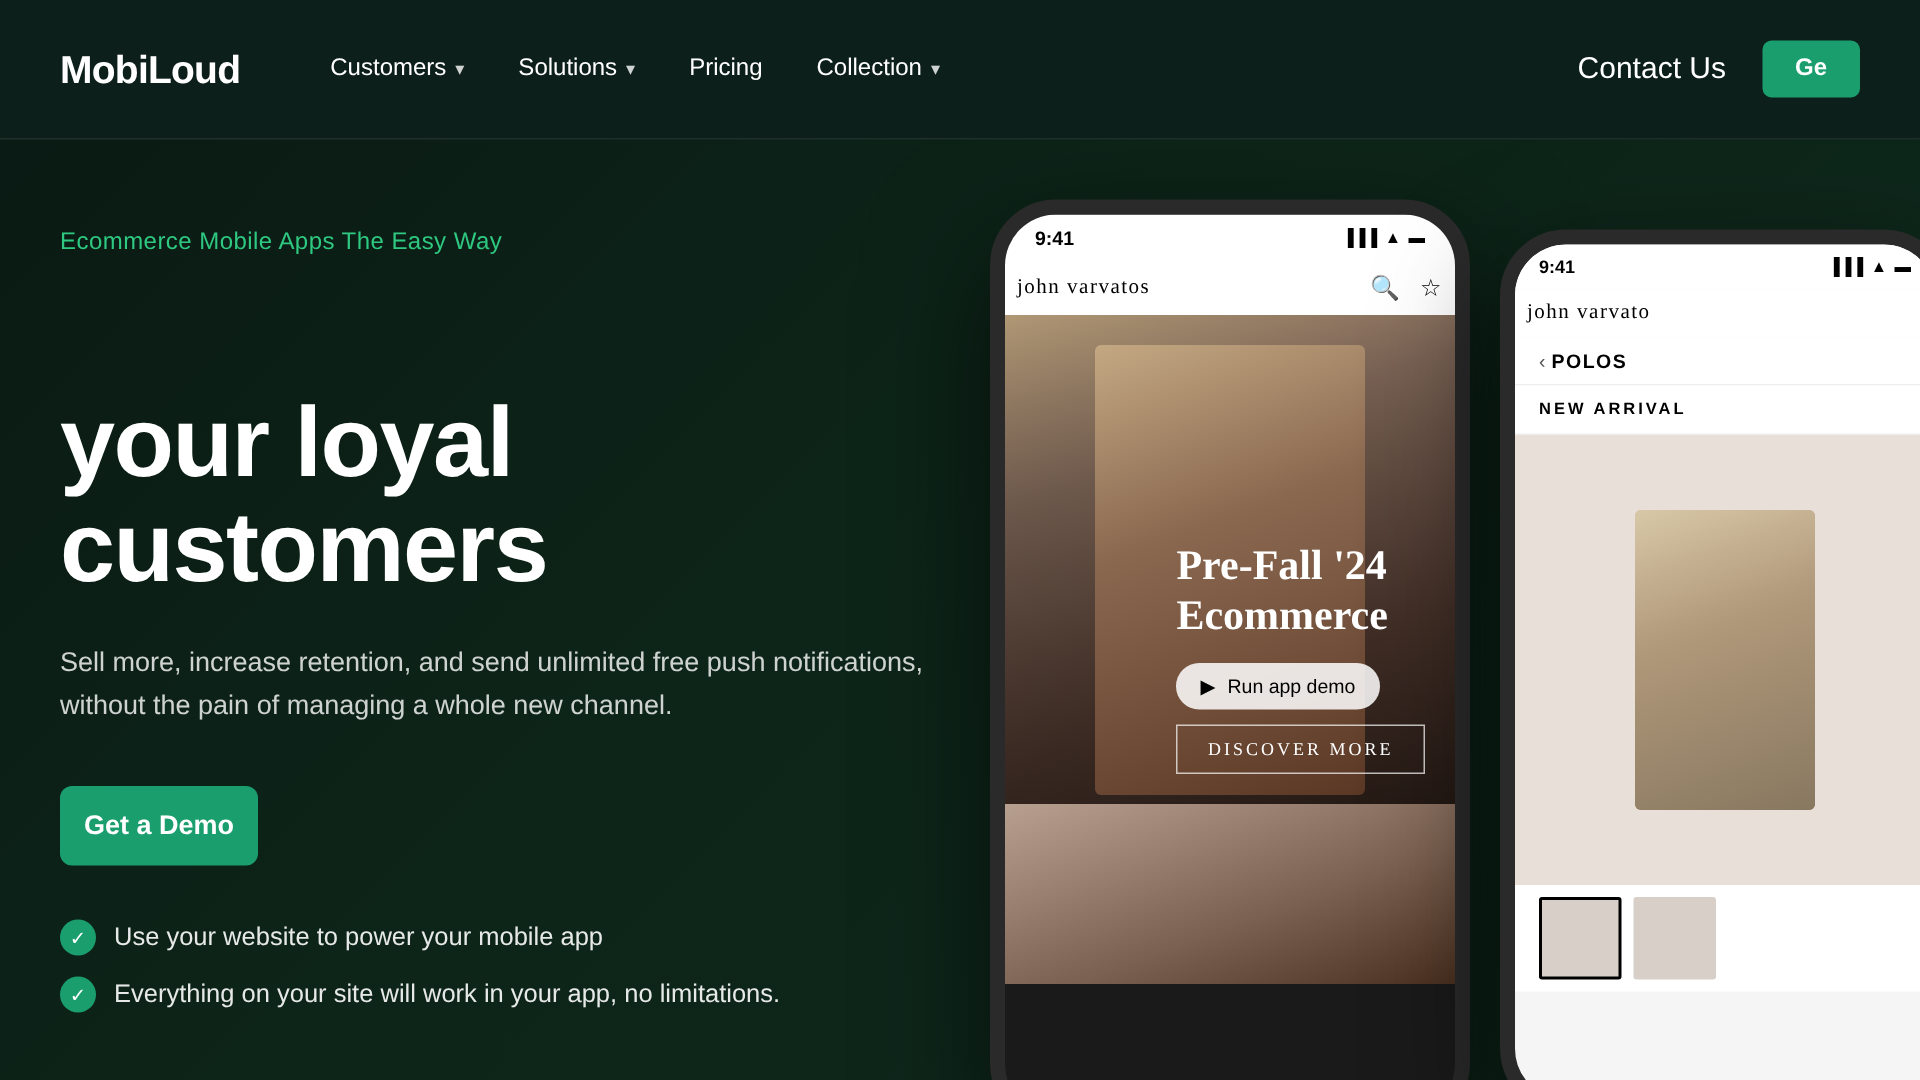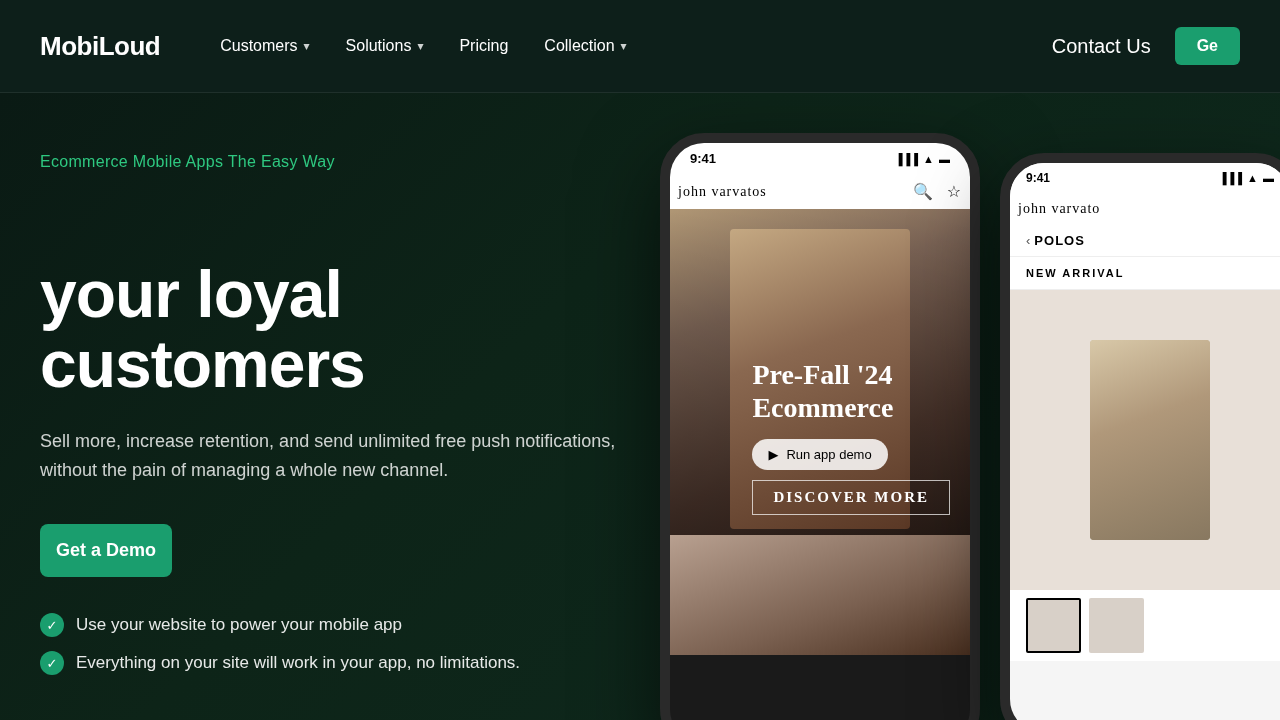--- a/index.html
+++ b/index.html
@@ -277,22 +277,22 @@
       cursor: pointer;
       margin-bottom: 10px;
       width: fit-content;
     }
 
     .discover-btn {
       background: transparent;
       color: #fff;
       border: 1px solid rgba(255,255,255,0.7);
       padding: 8px 20px;
-      font-size: 15px;
-      font-weight: 700;
+      font-size: 12px;
+      font-weight: 400;
       letter-spacing: 2px;
       cursor: pointer;
       width: 100%;
       text-align: center;
     }
 
     .phone-bottom-img {
       height: 120px;
       background: linear-gradient(160deg, #b8a090 0%, #8a7060 100%);
       display: flex;

